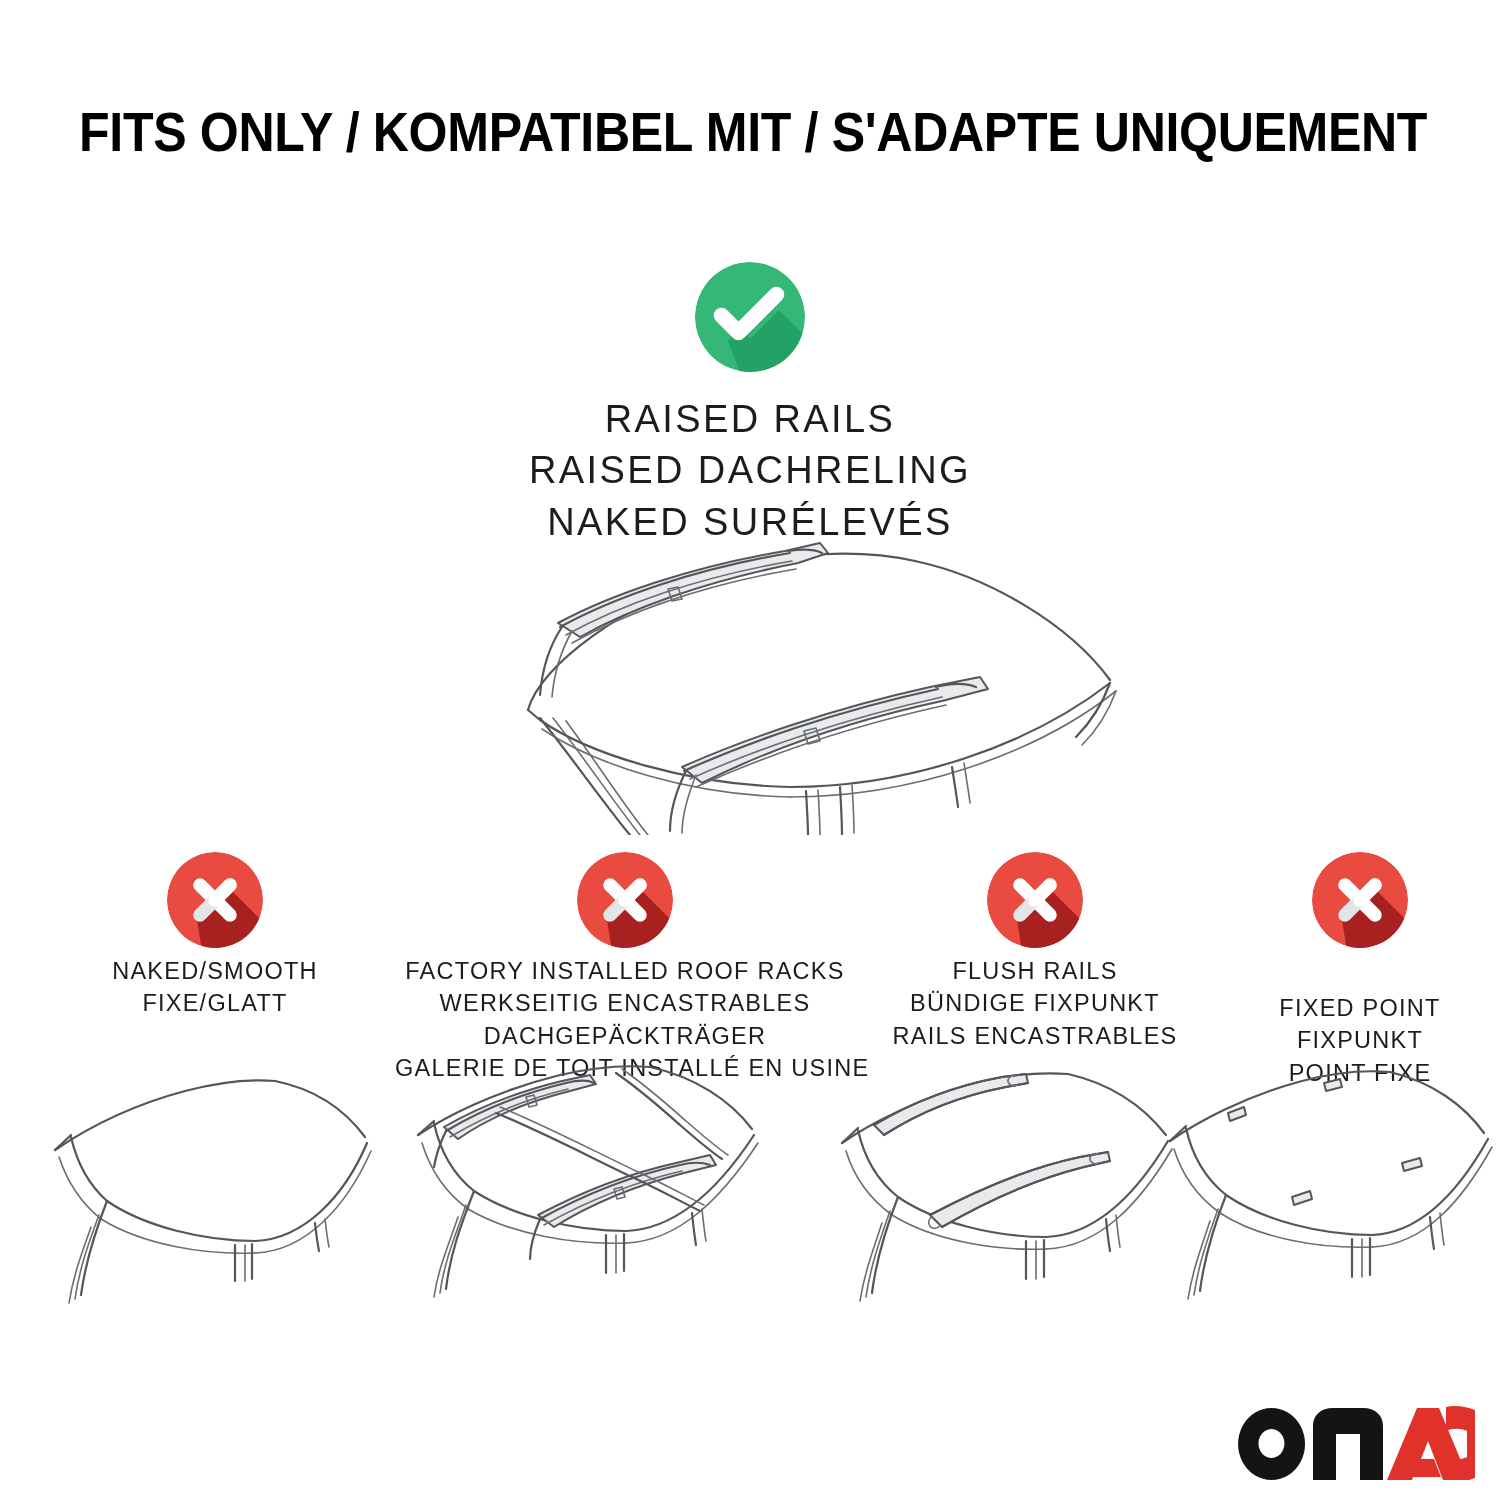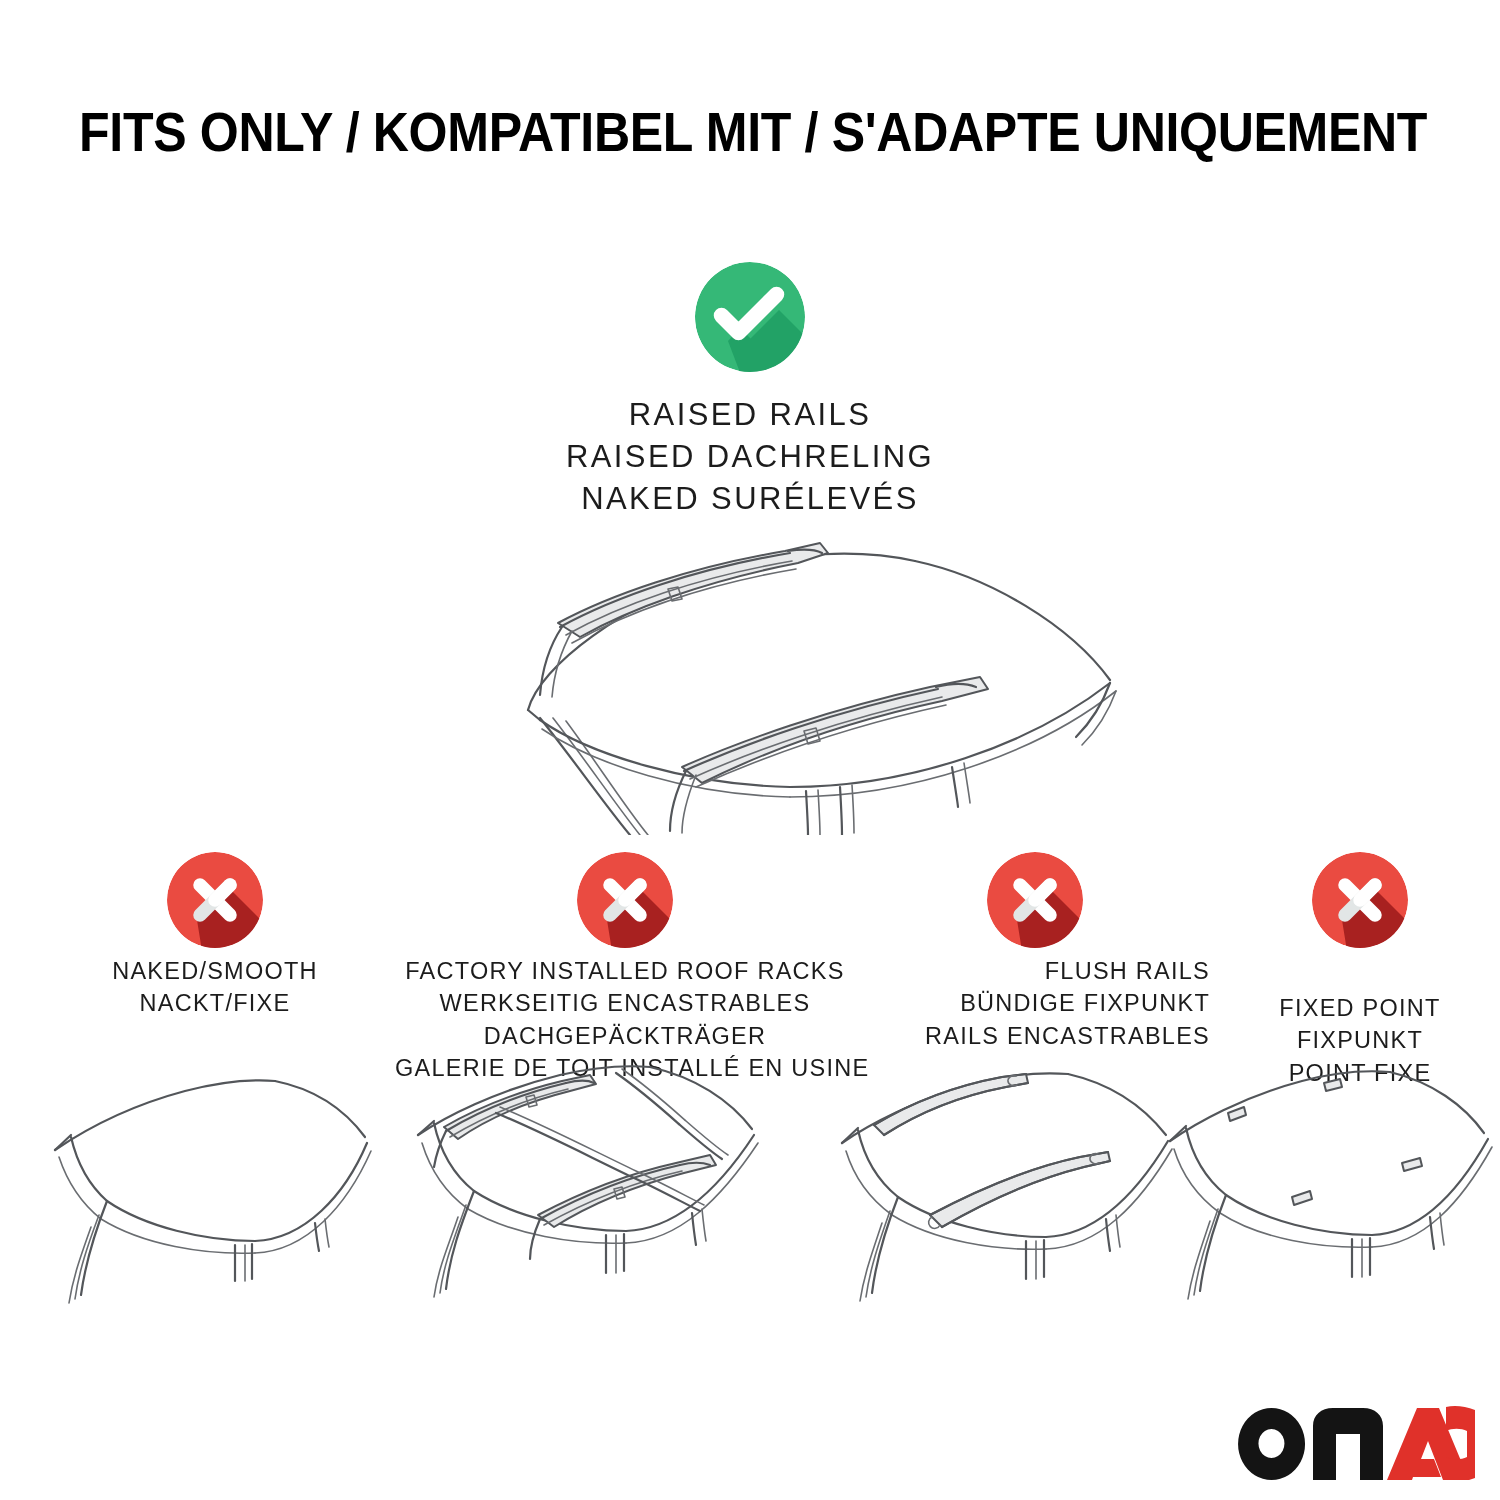--- a/index.html
+++ b/index.html
@@ -43,21 +43,21 @@
     left: 0;
     width: 1500px;
     text-align: center;
   }
   .icon-circle {
     display: block;
     margin: 0 auto;
   }
   .good-labels {
     margin-top: 22px;
-    font-size: 31px;
+    font-size: 38px;
     line-height: 1.35;
     letter-spacing: 2.4px;
     font-weight: 300;
     color: #1c1c1c;
   }
   .good-labels div { white-space: nowrap; }
 
   
   .hero-illus {
     position: absolute;
@@ -217,21 +217,21 @@
           <circle cx="48" cy="48" r="48" fill="#ea4b41"></circle>
           <path d="M48 38 L58 48 L62 36 L110 84 L110 130 L40 130 L30 68 Z" fill="#9e1b1b" opacity="0.88"></path>
           <path d="M33 33 L63 63" stroke="#ffffff" stroke-width="13.5" stroke-linecap="round"></path>
           <path d="M63 33 L33 63" stroke="#e2e6e6" stroke-width="13.5" stroke-linecap="round"></path>
           <path d="M63 33 L48 48" stroke="#ffffff" stroke-width="13.5" stroke-linecap="round"></path>
         </g>
       </svg>
     </div>
     <div class="bad-labels">
       <div>NAKED/SMOOTH</div>
-      <div>NACKT/FIXE</div>
+      <div>FIXE/GLATT</div>
     </div>
   </div>
 
   <div class="bad-col col-2">
     <div class="xwrap">
       <svg class="icon-circle" width="96" height="96" viewBox="0 0 96 96">
         <defs>
             <clipPath id="xc2">
               <circle cx="48" cy="48" r="48"></circle>
             </clipPath>
@@ -263,21 +263,21 @@
           </defs>
         <g clip-path="url(#xc3)">
           <circle cx="48" cy="48" r="48" fill="#ea4b41"></circle>
           <path d="M48 38 L58 48 L62 36 L110 84 L110 130 L40 130 L30 68 Z" fill="#9e1b1b" opacity="0.88"></path>
           <path d="M33 33 L63 63" stroke="#ffffff" stroke-width="13.5" stroke-linecap="round"></path>
           <path d="M63 33 L33 63" stroke="#e2e6e6" stroke-width="13.5" stroke-linecap="round"></path>
           <path d="M63 33 L48 48" stroke="#ffffff" stroke-width="13.5" stroke-linecap="round"></path>
         </g>
       </svg>
     </div>
-    <div class="bad-labels" style="text-align:right;">
+    <div class="bad-labels" style="">
       <div>FLUSH RAILS</div>
       <div>BÜNDIGE FIXPUNKT</div>
       <div>RAILS ENCASTRABLES</div>
     </div>
   </div>
 
   <div class="bad-col col-4">
     <div class="xwrap">
       <svg class="icon-circle" width="96" height="96" viewBox="0 0 96 96">
         <defs>

